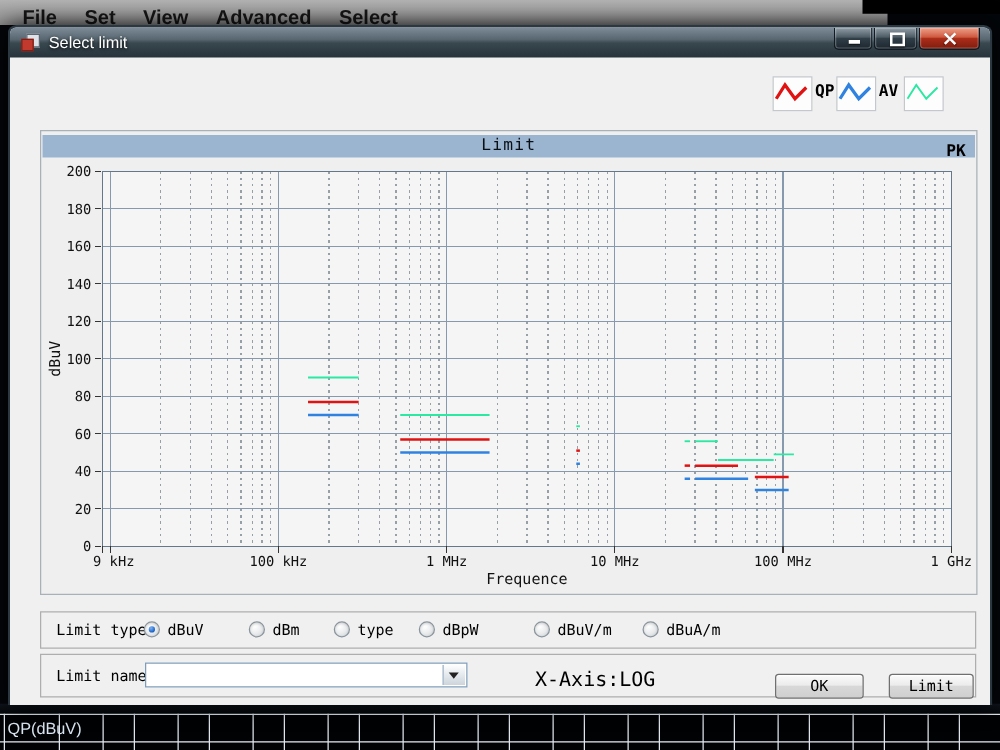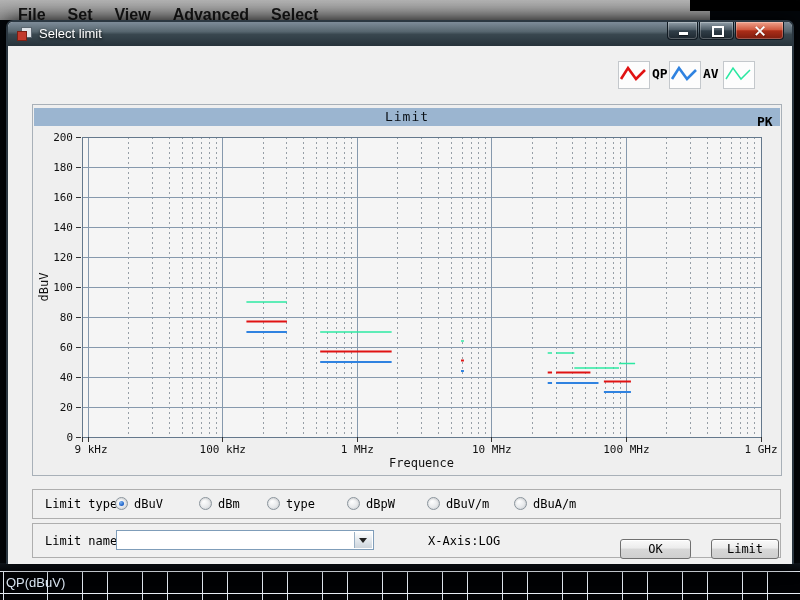--- a/index.html
+++ b/index.html
@@ -62,21 +62,21 @@
   .radio.sel::after{content:"";position:absolute;left:3px;top:3px;width:5px;height:5px;border-radius:50%;
     background:radial-gradient(circle at 35% 30%,#7db4f0,#1a5fc8 70%);}
   .radio-label{margin-left:6px;font-size:12px;color:#000;}
   #combo{position:absolute;left:83px;top:6px;width:258px;height:20px;background:#fff;
     border:1px solid #7f9db9;box-sizing:border-box;}
   #combo-value{position:absolute;left:1px;top:1px;height:16px;line-height:16px;padding:0 2px;
     background:#2e6ac5;color:#fff;font-size:12px;white-space:nowrap;}
   #combo-arrow-btn{position:absolute;right:1px;top:1px;width:17px;height:16px;
     background:linear-gradient(180deg,#fefefe,#dfe5ea 60%,#cdd5dc);border-left:1px solid #9ab0c4;}
   .arrow-down{position:absolute;left:4px;top:6px;width:0;height:0;border:4px solid transparent;border-top:5px solid #222;}
-  #xaxis-mode{position:absolute;left:395px;top:10px;font-size:12px;color:#000;}
+  #xaxis-mode{position:absolute;left:395px;top:10px;font-size:16px;color:#000;}
   .pushbtn{position:absolute;top:15px;height:20px;border:1px solid #707070;border-radius:3px;
     background:linear-gradient(180deg,#fafafa 0%,#ececec 45%,#d8d8d8 50%,#cfcfcf 100%);
     font-family:"DejaVu Sans Mono",monospace;font-size:12px;color:#000;text-align:center;line-height:18px;
     box-shadow:inset 0 1px 0 #fff;box-sizing:border-box;}
   #ok-btn{left:587px;width:71px;} #cancel-btn{left:678px;width:68px;}
 </style>
 </head>
 <body>
 
 <div id="root">
@@ -276,21 +276,21 @@
             <span class="radio-label">dBuV</span>
           </div>
           <div class="radio-item" style="left: 166px;">
             <div class="radio"></div>
             <span class="radio-label">dBm</span>
           </div>
           <div class="radio-item" style="left: 234px;">
             <div class="radio"></div>
             <span class="radio-label">type</span>
           </div>
-          <div class="radio-item" style="left: 314px;">
+          <div class="radio-item" style="left: 302px;">
             <div class="radio"></div>
             <span class="radio-label">dBpW</span>
           </div>
           <div class="radio-item" style="left: 394px;">
             <div class="radio"></div>
             <span class="radio-label">dBuV/m</span>
           </div>
           <div class="radio-item" style="left: 481px;">
             <div class="radio"></div>
             <span class="radio-label">dBuA/m</span>

